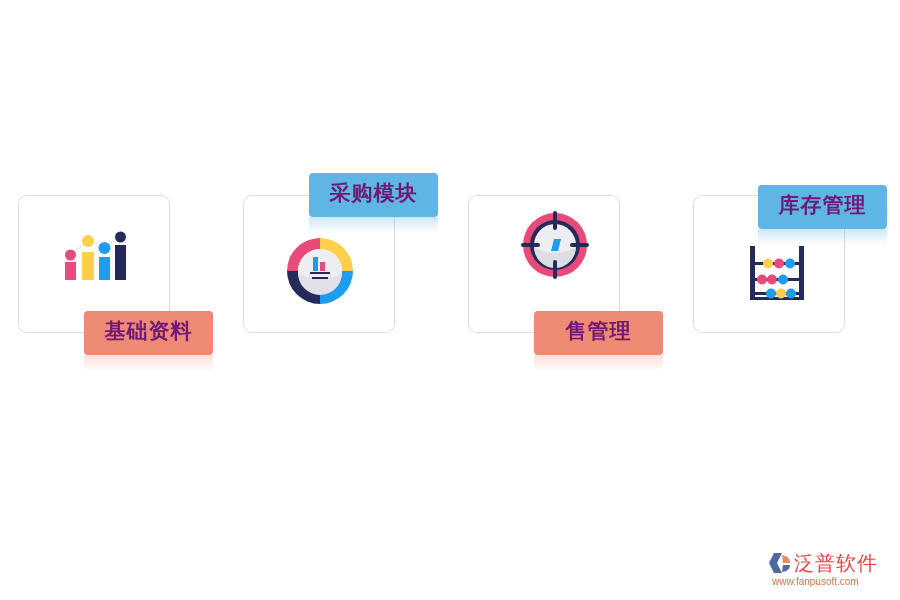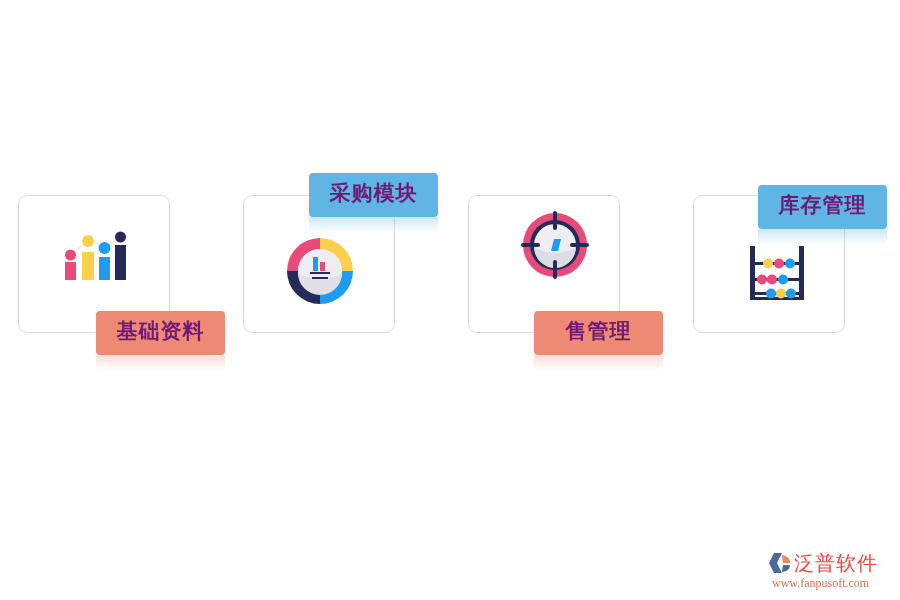--- a/index.html
+++ b/index.html
@@ -50,42 +50,42 @@
     .logo-mark { position: absolute; left: 0; top: 2px; }
     .logo-name {
       position: absolute; left: 26px; top: 0;
       font-size: 20px; color: #ef4444;
       font-family: "DejaVu Sans", sans-serif;
       letter-spacing: 1px;
       white-space: nowrap;
     }
     .logo-url {
       position: absolute; left: 4px; top: 26px;
-      font-size: 12px; color: #d9714f;
-      font-family: Liberation Serif, serif;
+      font-size: 10px; color: #d9714f;
+      font-family: Liberation Sans, sans-serif;
       white-space: nowrap;
     }
   </style>
 </head>
 <body>
 
 <div class="card" style="left:18px; top:195px;">
   <svg class="icon" style="left:43px; top:34px;" width="66" height="54" viewBox="0 0 66 54">
     <polyline points="9,25 27,10 43,17 58,7" fill="none" stroke="#e6e6ee" stroke-width="1.2"></polyline>
     <rect x="3" y="32" width="11" height="18" fill="#e84a7a"></rect>
     <circle cx="8.5" cy="25" r="5.5" fill="#e84a7a"></circle>
     <rect x="20" y="22" width="12" height="28" fill="#fccf4d"></rect>
     <circle cx="26" cy="11" r="6" fill="#fccf4d"></circle>
     <rect x="37" y="27" width="11" height="23" fill="#1e9cf0"></rect>
     <circle cx="42.5" cy="18" r="6" fill="#1e9cf0"></circle>
     <rect x="53" y="15" width="11" height="35" fill="#262a5a"></rect>
     <circle cx="58.5" cy="7" r="5.5" fill="#262a5a"></circle>
   </svg>
 </div>
-<div class="label orange" style="left:96px; top:311px;">基础资料</div>
+<div class="label orange" style="left:84px; top:311px;">基础资料</div>
 
 <div class="card" style="left:243px; top:195px;">
   <svg class="icon" style="left:42px; top:41px;" width="68" height="68" viewBox="0 0 68 68">
     <path d="M34,1 A33,33 0 0,1 67,34 L56,34 A22,22 0 0,0 34,12 Z" fill="#fccf4d"></path>
     <path d="M67,34 A33,33 0 0,1 34,67 L34,56 A22,22 0 0,0 56,34 Z" fill="#1e9cf0"></path>
     <path d="M34,67 A33,33 0 0,1 1,34 L12,34 A22,22 0 0,0 34,56 Z" fill="#262a5a"></path>
     <path d="M1,34 A33,33 0 0,1 34,1 L34,12 A22,22 0 0,0 12,34 Z" fill="#e84a7a"></path>
     <circle cx="34" cy="34" r="22" fill="#ededf2"></circle>
     <path d="M12,36 A22,22 0 0,0 56,36 A28,16 0 0,1 12,36 Z" fill="#e0e0e6"></path>
     <rect x="27" y="20" width="5" height="14" fill="#1e9cf0"></rect>

